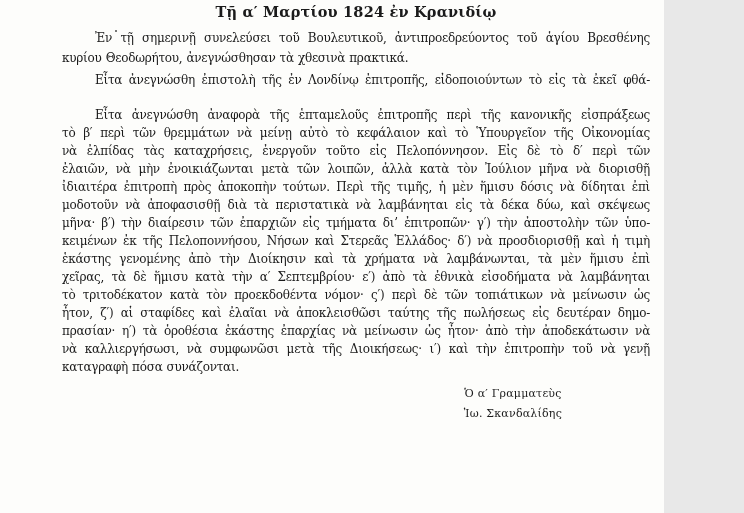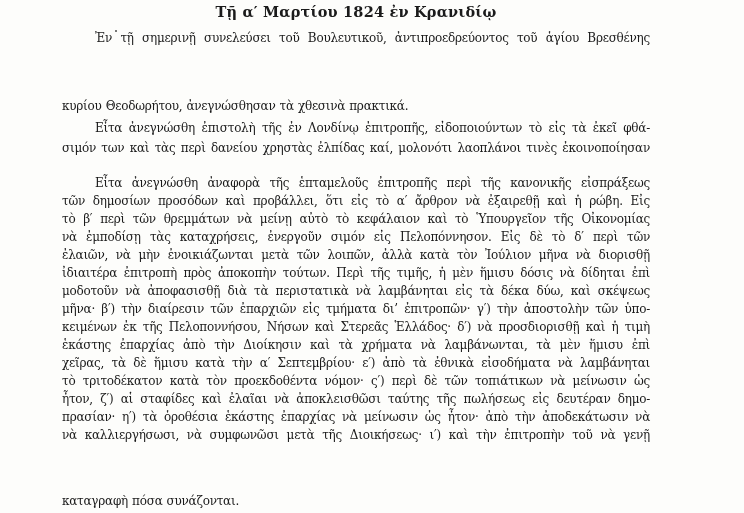--- a/index.html
+++ b/index.html
@@ -2,21 +2,21 @@
 <html><head>
 <meta charset="utf-8">
 <style>
   html, body {
     margin: 0;
     padding: 0;
     background: #e8e8e8;
   }
   .page {
     position: relative;
-    width: 744px;
+    width: 664px;
     height: 513px;
     background: #fdfdfb;
     color: #1b1b1b;
     font-family: "DejaVu Serif", "Liberation Serif", serif;
     overflow: hidden;
     box-sizing: border-box;
   }
   .textblock {
     position: absolute;
     left: 62px;
@@ -40,21 +40,20 @@
     letter-spacing: -0.25px;
     text-align: justify;
     text-align-last: justify;
     word-spacing: 0.5px;
   }
   .p12 .ln { line-height: 20px; }
   .ln.first { padding-left: 33px; }
   .ln.end {
     text-align: center;
     text-align-last: left;
-    margin-top: 48px;
   }
   .signature {
     width: max-content;
     margin: 8px 88px 0 auto;
     text-align: center;
     font-size: 11px;
     line-height: 19.5px;
     letter-spacing: 0.2px;
   }
   .speck {
@@ -77,34 +76,32 @@
 
     <div class="doc-title">Τῇ α′ Μαρτίου 1824 ἐν Κρανιδίῳ</div>
 
     <div class="para p12 para-gap-small">
       <div class="ln first">Ἐν τῇ σημερινῇ συνελεύσει τοῦ Βουλευτικοῦ, ἀντιπροεδρεύοντος τοῦ ἁγίου Βρεσθένης</div>
       <div class="ln end">κυρίου Θεοδωρήτου, ἀνεγνώσθησαν τὰ χθεσινὰ πρακτικά.</div>
     </div>
 
     <div class="para p12 para-gap-med">
       <div class="ln first">Εἶτα ἀνεγνώσθη ἐπιστολὴ τῆς ἐν Λονδίνῳ ἐπιτροπῆς, εἰδοποιούντων τὸ εἰς τὰ ἐκεῖ φθά-</div>
-      <div class="ln">σιμόν των καὶ τὰς περὶ δανείου χρηστὰς ἐλπίδας καί, μολονότι λαοπλάνοι τινὲς ἐκοινοποίησαν</div>
     </div>
 
     <div class="para">
       <div class="ln first">Εἶτα ἀνεγνώσθη ἀναφορὰ τῆς ἑπταμελοῦς ἐπιτροπῆς περὶ τῆς κανονικῆς εἰσπράξεως</div>
-      <div class="ln">τῶν δημοσίων προσόδων καὶ προβάλλει, ὅτι εἰς τὸ α′ ἄρθρον νὰ ἐξαιρεθῇ καὶ ἡ ρώβη. Εἰς</div>
       <div class="ln">τὸ β′ περὶ τῶν θρεμμάτων νὰ μείνῃ αὐτὸ τὸ κεφάλαιον καὶ τὸ Ὑπουργεῖον τῆς Οἰκονομίας</div>
-      <div class="ln">νὰ ἐμποδίσῃ τὰς καταχρήσεις, ἐνεργοῦν σιμόν εἰς Πελοπόννησον. Εἰς δὲ τὸ δ′ περὶ τῶν</div>
+      <div class="ln">νὰ ἐλπίδας τὰς καταχρήσεις, ἐνεργοῦν τοῦτο εἰς Πελοπόννησον. Εἰς δὲ τὸ δ′ περὶ τῶν</div>
       <div class="ln">ἐλαιῶν, νὰ μὴν ἐνοικιάζωνται μετὰ τῶν λοιπῶν, ἀλλὰ κατὰ τὸν Ἰούλιον μῆνα νὰ διορισθῇ</div>
       <div class="ln">ἰδιαιτέρα ἐπιτροπὴ πρὸς ἀποκοπὴν τούτων. Περὶ τῆς τιμῆς, ἡ μὲν ἥμισυ δόσις νὰ δίδηται ἐπὶ</div>
       <div class="ln">μοδοτοῦν νὰ ἀποφασισθῇ διὰ τὰ περιστατικὰ νὰ λαμβάνηται εἰς τὰ δέκα δύω, καὶ σκέψεως</div>
       <div class="ln">μῆνα· β′) τὴν διαίρεσιν τῶν ἐπαρχιῶν εἰς τμήματα δι’ ἐπιτροπῶν· γ′) τὴν ἀποστολὴν τῶν ὑπο-</div>
       <div class="ln">κειμένων ἐκ τῆς Πελοποννήσου, Νήσων καὶ Στερεᾶς Ἑλλάδος· δ′) νὰ προσδιορισθῇ καὶ ἡ τιμὴ</div>
-      <div class="ln">ἑκάστης ἐπαρχίας ἀπὸ τὴν Διοίκησιν καὶ τὰ χρήματα νὰ λαμβάνωνται, τὰ μὲν ἥμισυ ἐπὶ</div>
+      <div class="ln">ἑκάστης γενομένης ἀπὸ τὴν Διοίκησιν καὶ τὰ χρήματα νὰ λαμβάνωνται, τὰ μὲν ἥμισυ ἐπὶ</div>
       <div class="ln">χεῖρας, τὰ δὲ ἥμισυ κατὰ τὴν α′ Σεπτεμβρίου· ε′) ἀπὸ τὰ ἐθνικὰ εἰσοδήματα νὰ λαμβάνηται</div>
       <div class="ln">τὸ τριτοδέκατον κατὰ τὸν προεκδοθέντα νόμον· ς′) περὶ δὲ τῶν τοπιάτικων νὰ μείνωσιν ὡς</div>
       <div class="ln">ἦτον, ζ′) αἱ σταφίδες καὶ ἐλαῖαι νὰ ἀποκλεισθῶσι ταύτης τῆς πωλήσεως εἰς δευτέραν δημο-</div>
       <div class="ln">πρασίαν· η′) τὰ ὁροθέσια ἑκάστης ἐπαρχίας νὰ μείνωσιν ὡς ἦτον· ἀπὸ τὴν ἀποδεκάτωσιν νὰ</div>
       <div class="ln">νὰ καλλιεργήσωσι, νὰ συμφωνῶσι μετὰ τῆς Διοικήσεως· ι′) καὶ τὴν ἐπιτροπὴν τοῦ νὰ γενῇ</div>
       <div class="ln end">καταγραφὴ πόσα συνάζονται.</div>
     </div>
 
     <div class="signature">
       <div>Ὁ α′ Γραμματεὺς</div>

